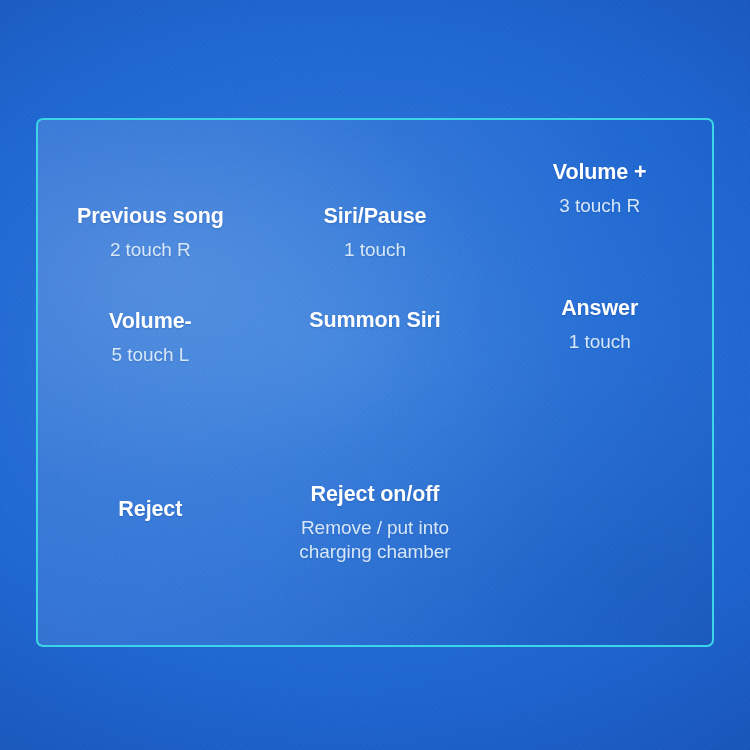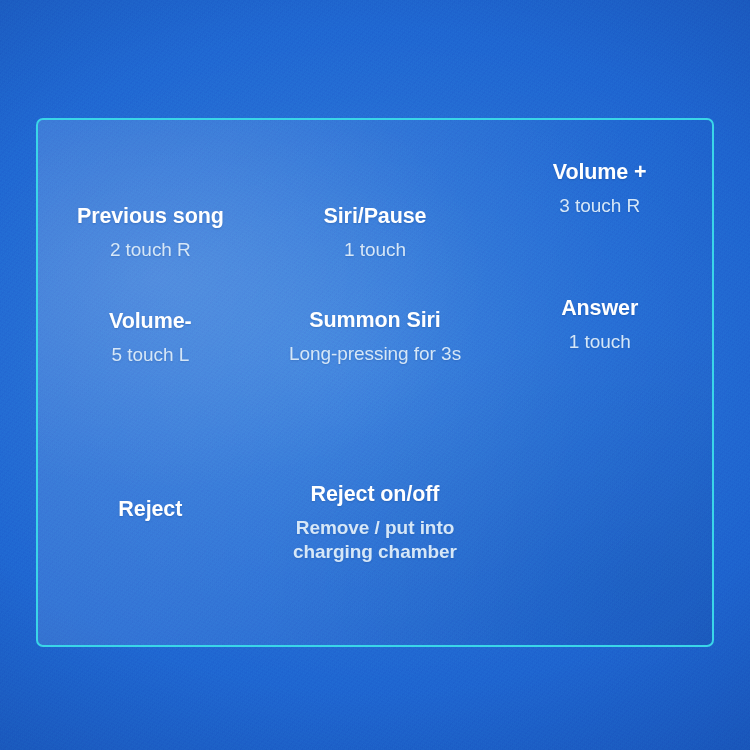--- a/index.html
+++ b/index.html
@@ -113,21 +113,21 @@
   .row-2.cell-c2 { padding-top: 38px; text-align: center; }
   .row-2.cell-c3 { padding-top: 37px; text-align: center; }
 
   
   .row-3 { justify-content: flex-start; }
   .row-3.cell-c1 { padding-top: 25px; }
   .row-3.cell-c2 { padding-top: 36px; gap: 44px; }
   .row-3.cell-c3 { padding-top: 21px; }
   .row-3.cell-c3 .gesture-sub { line-height: 1.30; }
 
-  .sub-narrow { max-width: 215px; font-weight: bold; }
+  .sub-narrow { max-width: 215px; }
 </style>
 </head>
 <body>
 
 <div id="bg-field"></div>
 <div id="bg-noise"></div>
 <div id="bg-vignette"></div>
 
 <div id="guide-card">
   <div id="card-sheen"></div>
@@ -146,21 +146,20 @@
     <div class="gesture-cell row-2 cell-c1">
       <div class="gesture-title">Volume +</div>
       <div class="gesture-sub">3 touch R</div>
     </div>
     <div class="gesture-cell row-2 cell-c2">
       <div class="gesture-title">Volume-</div>
       <div class="gesture-sub">5 touch L</div>
     </div>
     <div class="gesture-cell row-2 cell-c3">
       <div class="gesture-title">Summon Siri</div>
-      <div class="gesture-sub">Long-pressing for 3s</div>
     </div>
 
     <div class="gesture-cell row-3 cell-c1">
       <div class="gesture-title">Answer</div>
       <div class="gesture-sub">1 touch</div>
     </div>
     <div class="gesture-cell row-3 cell-c2">
       <div class="gesture-title">Reject</div>
     </div>
     <div class="gesture-cell row-3 cell-c3">

